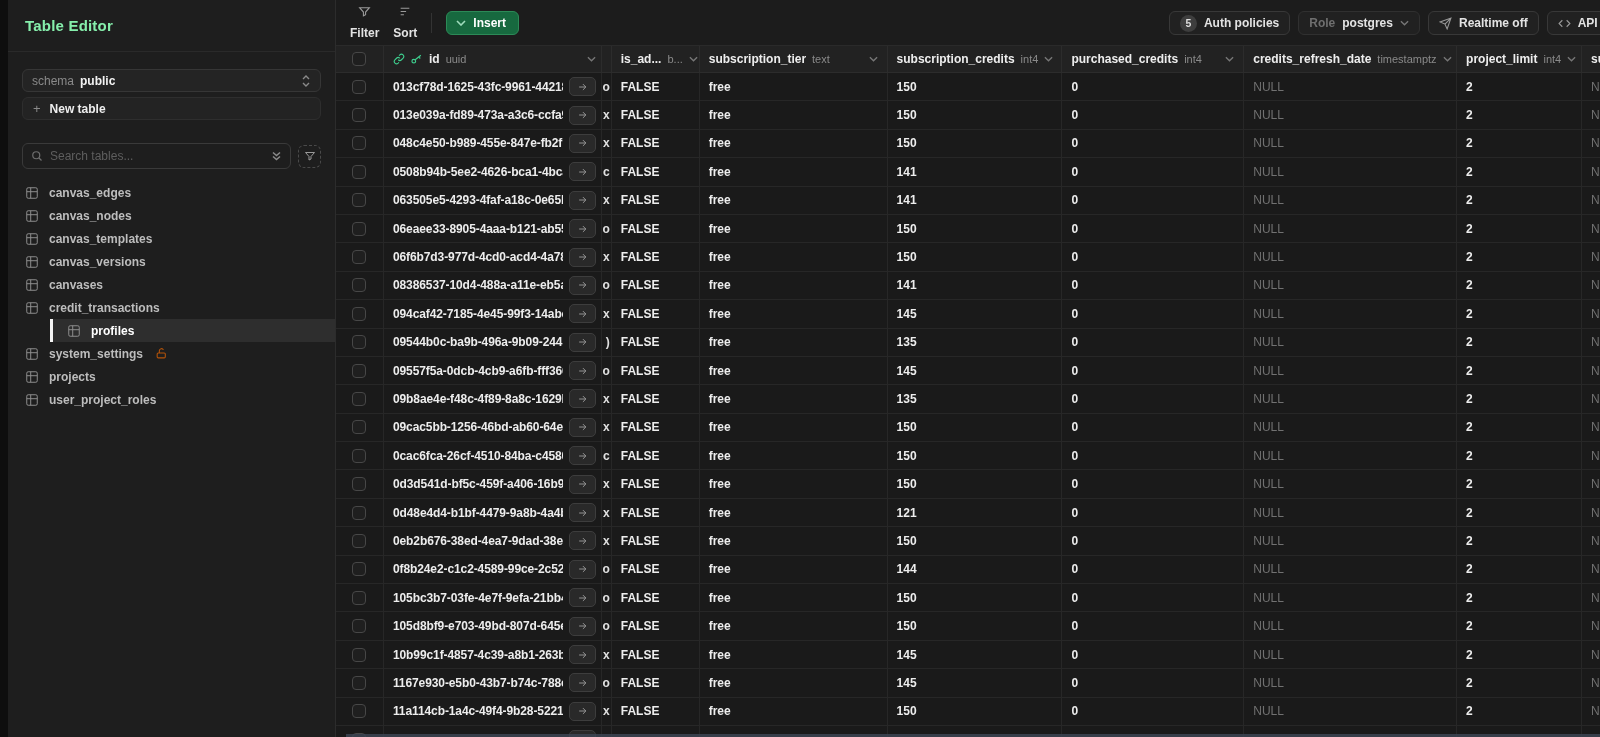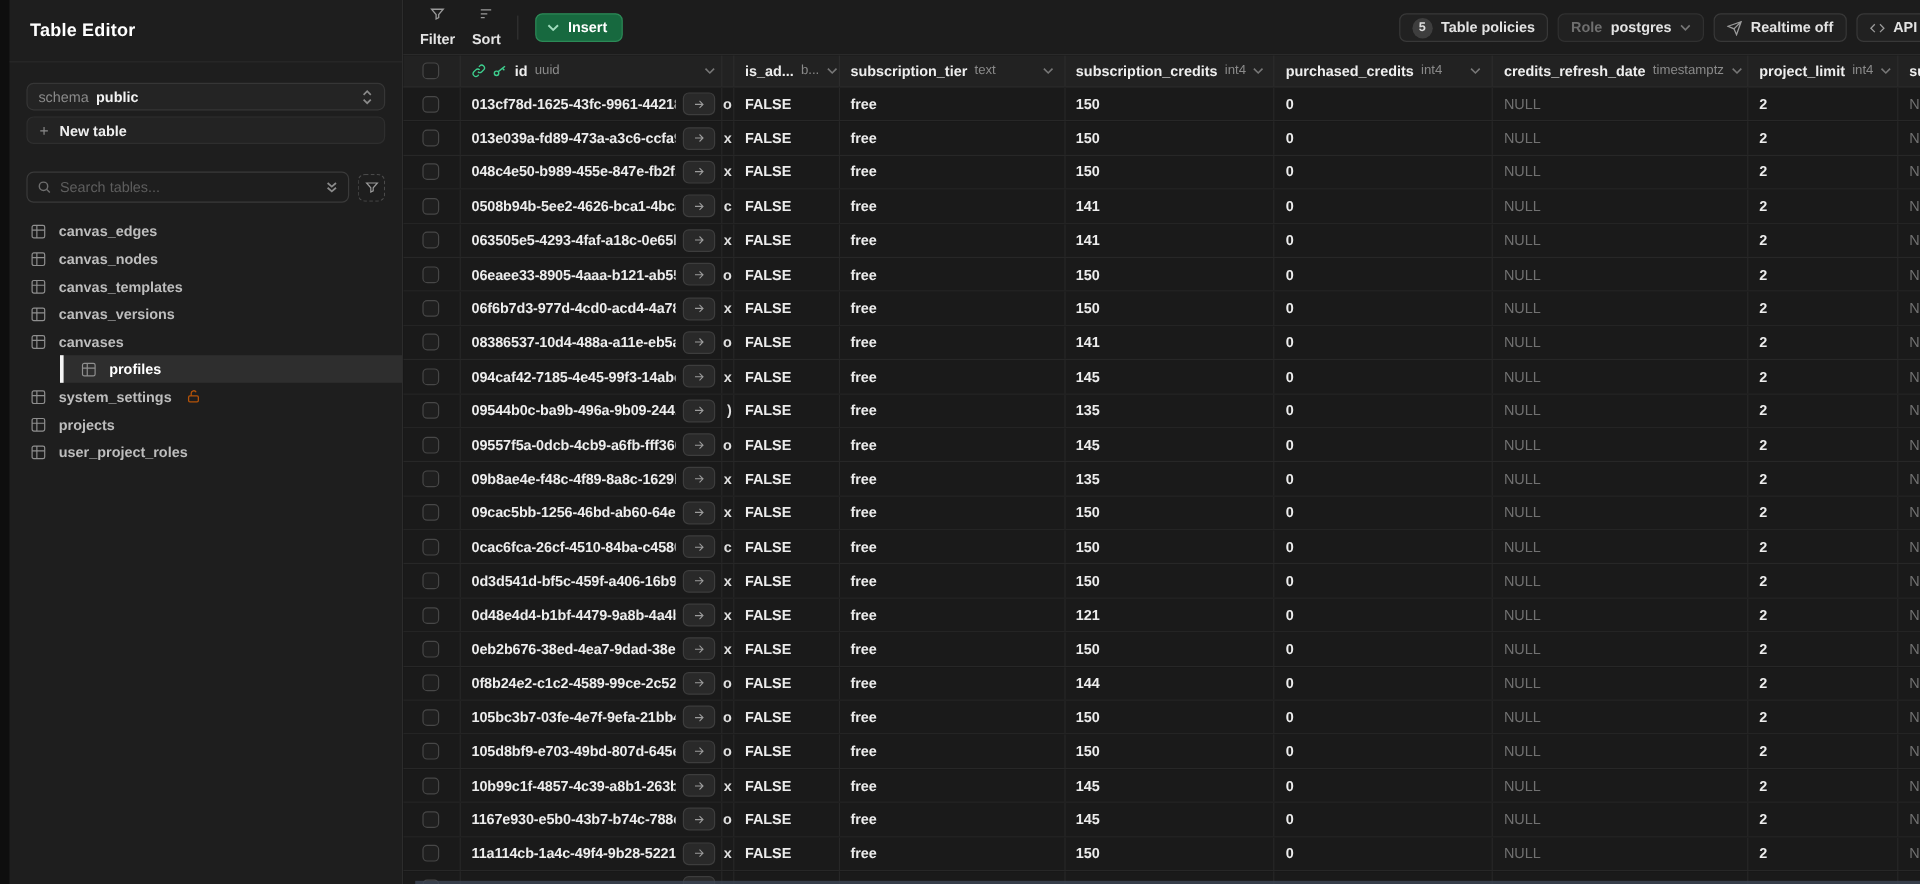--- a/index.html
+++ b/index.html
@@ -11,21 +11,21 @@
 
   
   .top-pill { position:absolute; left:444px; top:0; width:76px; height:7px;
     background:#2b2b2b; border-radius:0 0 8px 8px; }
 
   
   .sidebar { position:absolute; left:8px; top:0; width:328px; height:737px;
     background:#1e1e1e; border-right:1px solid #2c2c2c; }
   .sidebar-header { height:52px; display:flex; align-items:center; padding:0 17px;
     border-bottom:1px solid #2a2a2a; }
-  .sidebar-title { font-size:15px; font-weight:700; color:#ffffff; letter-spacing:.2px; }
+  .sidebar-title { font-size:15px; font-weight:700; color:#86efac; letter-spacing:.2px; }
   .sidebar-controls { padding:17px 14px 0 14px; }
   .schema-select { height:23px; background:#242424; border:1px solid #363636; border-radius:6px;
     display:flex; align-items:center; gap:6px; padding:0 9px; cursor:pointer; }
   .schema-label { font-size:12px; color:#8a8a8a; }
   .schema-value { font-size:12px; color:#f2f2f2; font-weight:700; }
   .updown { margin-left:auto; display:flex; }
   .new-table-btn { margin-top:5px; height:23px; background:#232323; border:1px solid #2e2e2e;
     border-radius:6px; display:flex; align-items:center; gap:9px; padding:0 10px; cursor:pointer; }
   .plus-glyph { color:#8a8a8a; font-size:13px; line-height:1; }
   .new-table-label { font-size:12px; font-weight:700; color:#eee; }
@@ -206,20 +206,30 @@
     <span style="display:flex;color:#8f8f8f;">
       <svg width="14" height="14" viewBox="0 0 24 24" fill="none" stroke="currentColor" stroke-width="1.7">
             <rect x="3" y="3" width="18" height="18" rx="2.5"></rect>
             <path d="M3 9.8h18M9.8 3v18"></path>
           </svg>
     </span>
     <span>canvases</span>
 
   </div>
 
+  <div class="table-item">
+    <span style="display:flex;color:#8f8f8f;">
+      <svg width="14" height="14" viewBox="0 0 24 24" fill="none" stroke="currentColor" stroke-width="1.7">
+            <rect x="3" y="3" width="18" height="18" rx="2.5"></rect>
+            <path d="M3 9.8h18M9.8 3v18"></path>
+          </svg>
+    </span>
+    <span>credit_transactions</span>
+
+  </div>
 
   <div class="table-item selected">
     <span style="display:flex;color:#8f8f8f;">
       <svg width="14" height="14" viewBox="0 0 24 24" fill="none" stroke="currentColor" stroke-width="1.7">
             <rect x="3" y="3" width="18" height="18" rx="2.5"></rect>
             <path d="M3 9.8h18M9.8 3v18"></path>
           </svg>
     </span>
     <span>profiles</span>
 
@@ -290,21 +300,21 @@
         <svg width="10" height="6" viewBox="0 0 10 6" fill="none" stroke="currentColor" stroke-width="1.6">
             <path d="M1 1l4 4 4-4"></path>
           </svg>
       </span>
       <span class="insert-label">Insert</span>
     </button>
 
     <div class="tb-right">
       <button class="tb-pill">
         <span class="count-badge">5</span>
-        <span>Table policies</span>
+        <span>Auth policies</span>
       </button>
       <button class="tb-pill role-pill">
         <span class="role-label">Role</span>
         <span>postgres</span>
         <span class="pill-chev">
           <svg width="9" height="6" viewBox="0 0 10 6" fill="none" stroke="currentColor" stroke-width="1.5">
               <path d="M1 1l4 4 4-4"></path>
             </svg>
         </span>
       </button>

